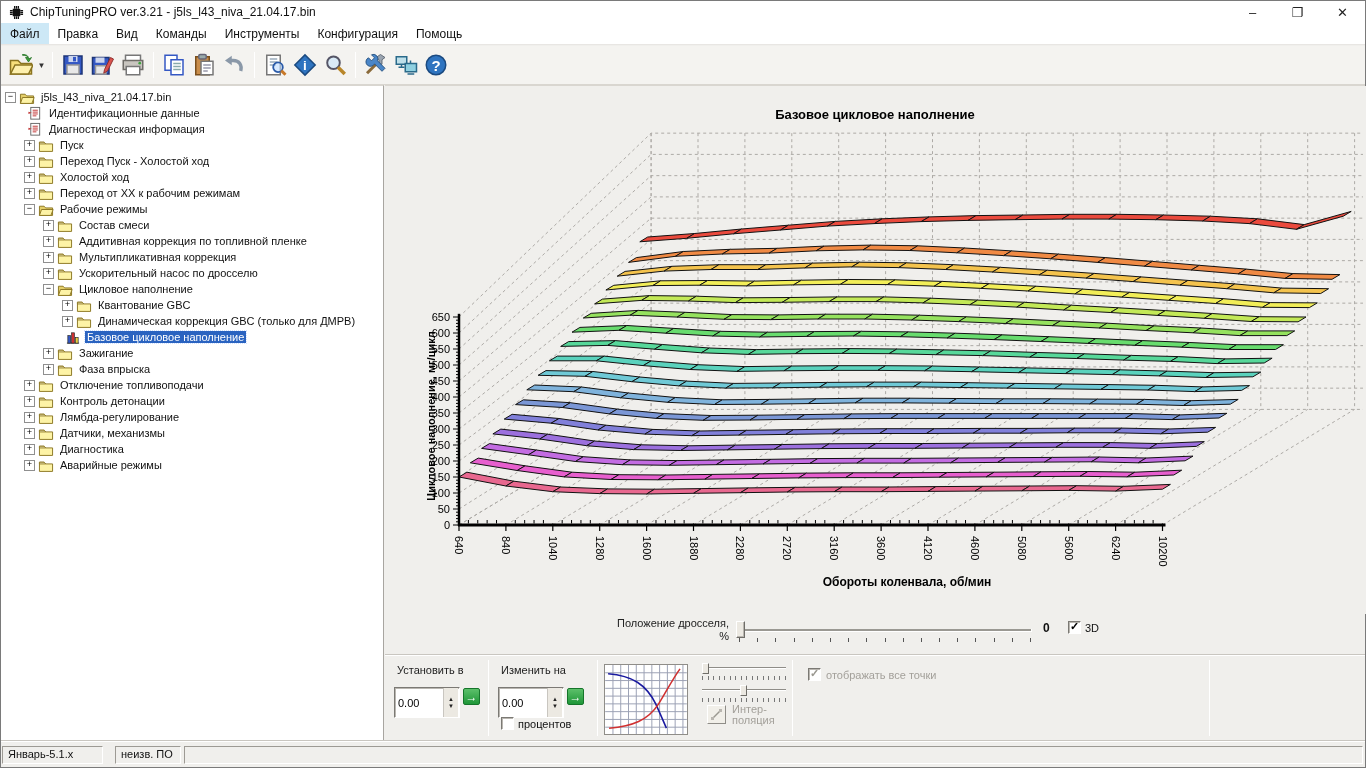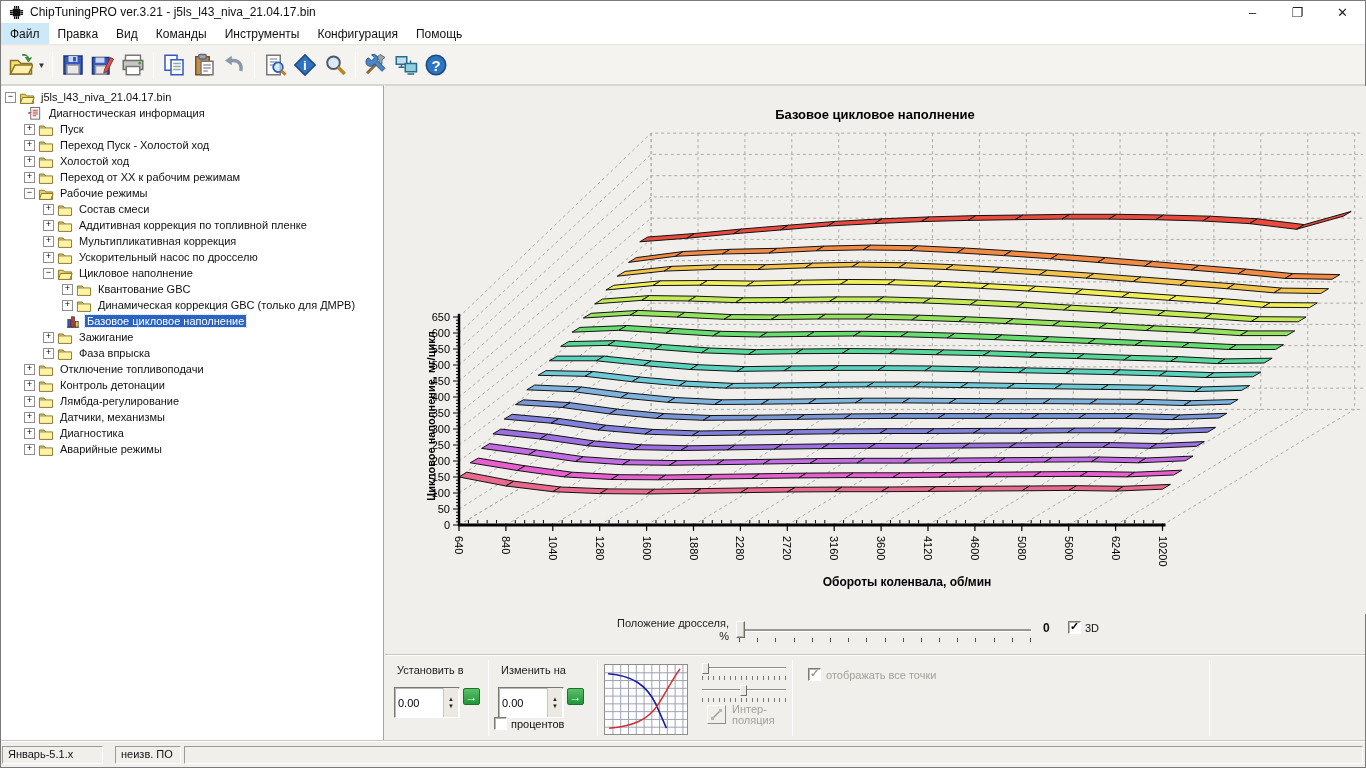--- a/index.html
+++ b/index.html
@@ -206,20 +206,29 @@
     </div>
 
   <div class="tree-panel" id="tree">
       <div class="tree-row" style="padding-left: 4px;">
         <div class="tgl">−</div>
         <svg class="tree-ico" viewBox="0 0 16 16">
           <path d="M1,4.5 h5 l1.6,1.8 h7.4 v8 h-14z" fill="#e4cf6a" stroke="#8a7420"></path>
           <path d="M3.2,8 h12.4 l-2.4,6.3 h-12.2z" fill="#fdf3a6" stroke="#8a7420"></path>
         </svg>
         <span class="tree-label">j5ls_l43_niva_21.04.17.bin</span>
+      </div>
+      <div class="tree-row" style="padding-left: 23px;">
+        <div class="tgl-space"></div>
+        <svg class="tree-ico" viewBox="0 0 16 16">
+          <rect x="3.5" y="1.5" width="9.5" height="12.5" fill="#fff" stroke="#666"></rect>
+          <path d="M5.5,4.5h5.5 M5.5,6.5h5.5 M5.5,8.5h5.5 M5.5,10.5h4" stroke="#c03030"></path>
+          <path d="M1,6 l3.5,1.2 -3.5,1.2z" fill="#c03030"></path>
+        </svg>
+        <span class="tree-label">Идентификационные данные</span>
       </div>
       <div class="tree-row" style="padding-left: 23px;">
         <div class="tgl-space"></div>
         <svg class="tree-ico" viewBox="0 0 16 16">
           <rect x="3.5" y="1.5" width="9.5" height="12.5" fill="#fff" stroke="#666"></rect>
           <path d="M5.5,4.5h5.5 M5.5,6.5h5.5 M5.5,8.5h5.5 M5.5,10.5h4" stroke="#c03030"></path>
           <path d="M1,6 l3.5,1.2 -3.5,1.2z" fill="#c03030"></path>
         </svg>
         <span class="tree-label">Диагностическая информация</span>
       </div>
@@ -931,21 +940,21 @@
 
       <div class="ctl-label" style="left:116px; top:9px;">Изменить на</div>
       <div class="spin" style="left:113px; top:32px;">
         <input value="0.00" style="">
         <div class="arrows">
             <span>▲</span>
             <span>▼</span>
           </div>
       </div>
       <div class="gobtn" style="left:182px; top:33px;">→</div>
-      <div class="pct" style="left:109px; top:62px;">
+      <div class="pct" style="left:116px; top:62px;">
         <div class="cb"></div>
         <span>процентов</span>
       </div>
 
       <div class="vsep" style="left:212px;"></div>
 
       <svg class="thumbnail" viewBox="0 0 84 71">
         <g stroke="#9aa0b4" stroke-width="1">
           <path d="M8,0V71 M16,0V71 M24,0V71 M32,0V71 M40,0V71 M48,0V71 M56,0V71 M64,0V71 M72,0V71 M80,0V71
                    M0,8H84 M0,16H84 M0,24H84 M0,32H84 M0,40H84 M0,48H84 M0,56H84 M0,64H84" fill="none"></path>

